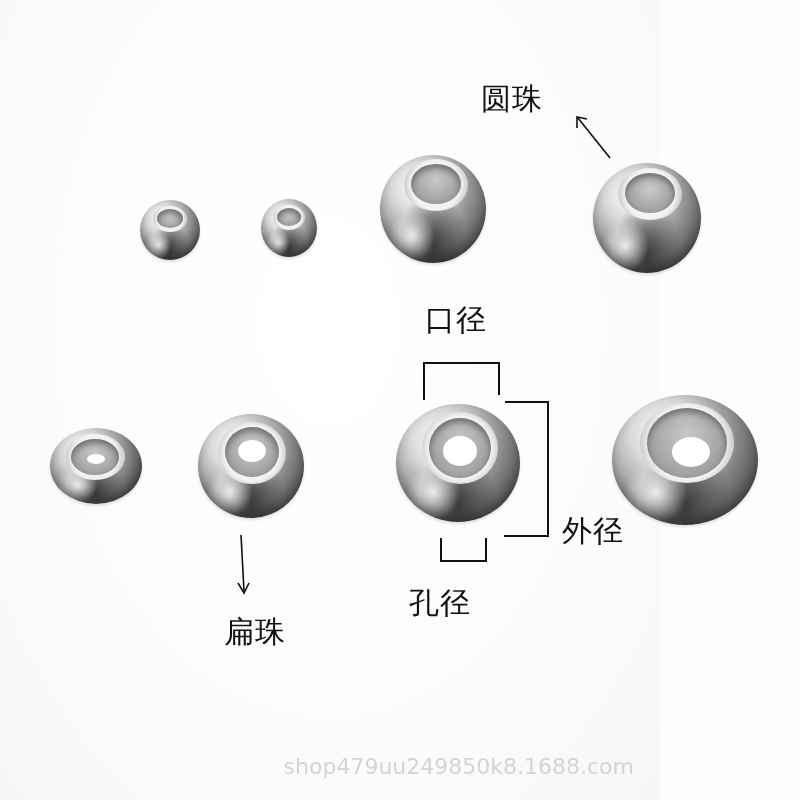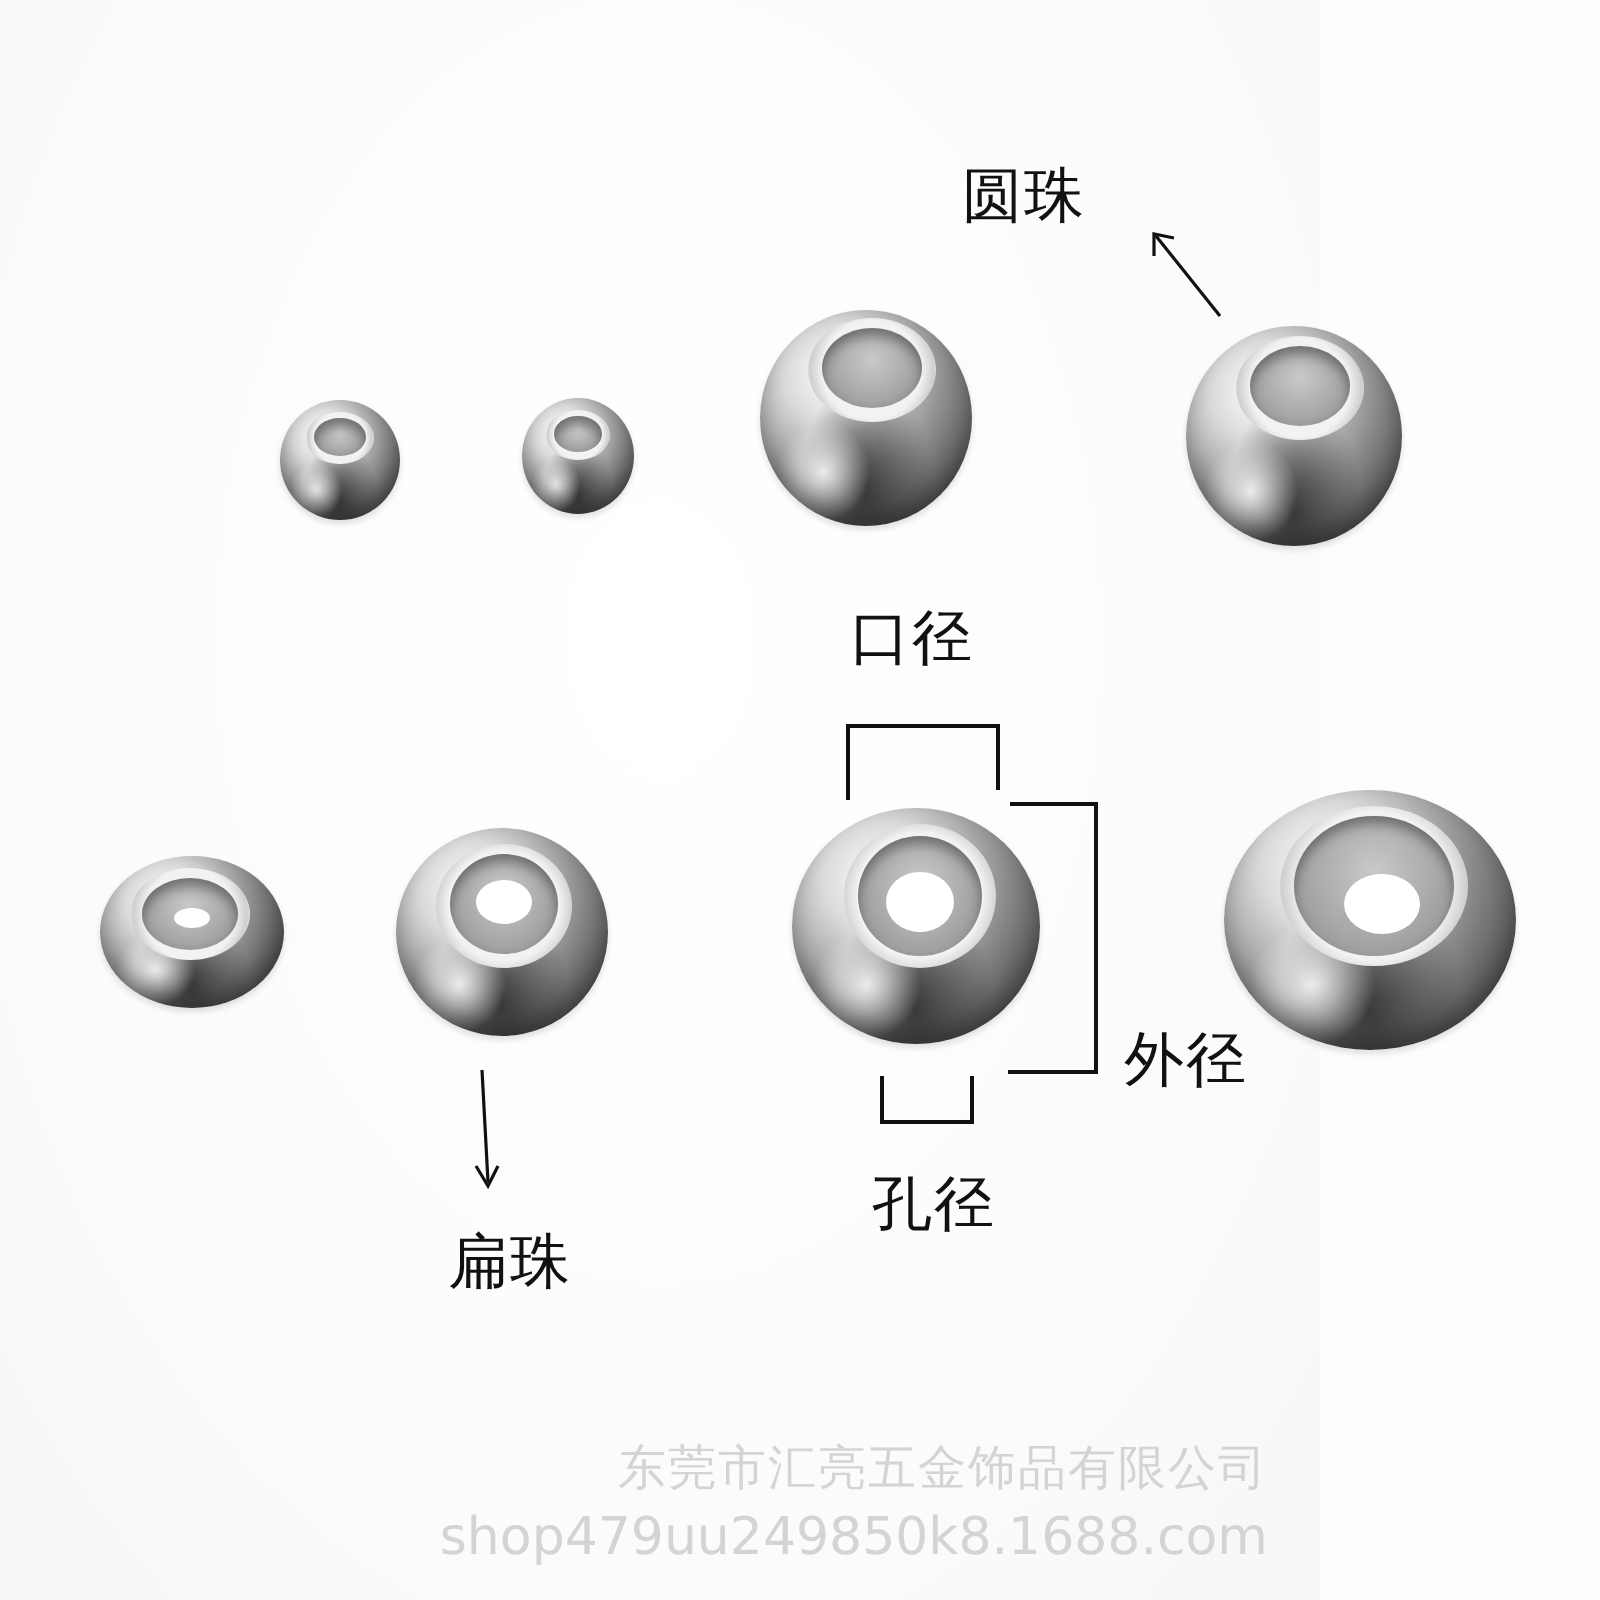--- a/index.html
+++ b/index.html
@@ -13,21 +13,21 @@
         radial-gradient(circle at 35% 30%, #ffffff 0%, #d9d9d9 25%, #8c8c8c 55%, #4d4d4d 80%, #9a9a9a 100%);
       box-shadow: inset 0 -6px 10px rgba(0,0,0,0.25), 0 2px 3px rgba(0,0,0,0.12); }
     .bead .rim { position: absolute; border-radius: 50%; background: radial-gradient(circle at 50% 50%, #f2f2f2 60%, #cfcfcf 75%, #ffffff 88%, #9d9d9d 100%); }
     .bead .hole { position: absolute; border-radius: 50%; background: radial-gradient(ellipse at 50% 40%, #c9c9c9 0%, #a8a8a8 55%, #8a8a8a 100%); box-shadow: inset 0 4px 6px rgba(0,0,0,0.35); }
     .bead .through { position: absolute; border-radius: 50%; background: #ffffff; }
     .label { position: absolute; color: #111; font-size: 30px; line-height: 1; letter-spacing: 1px; white-space: nowrap; }
     .line { position: absolute; background: #111; }
     .arrow-svg { position: absolute; overflow: visible; }
     .watermark { position: absolute; right: 26px; color: #d4d4d4; white-space: nowrap; }
     .wm1 { top: 718px; font-size: 24px; letter-spacing: 1px; }
-    .wm2 { top: 754px; font-size: 26px; }
+    .wm2 { top: 754px; font-size: 22px; }
   </style>
 </head>
 <body>
 
 <div class="stage">
 
   <div class="bead" style="left:140px; top:200px; width:60px; height:60px;">
     <div class="body"></div>
     <div class="rim" style="left:13px; top:6px; width:34px; height:26px;"></div>
     <div class="hole" style="left:17px; top:9px; width:26px; height:19px;"></div>
@@ -86,23 +86,22 @@
   <div class="line" style="left:498px; top:362px; width:2px; height:33px;"></div>
 
   <div class="line" style="left:505px; top:401px; width:44px; height:2px;"></div>
   <div class="line" style="left:547px; top:401px; width:2px; height:136px;"></div>
   <div class="line" style="left:504px; top:535px; width:45px; height:2px;"></div>
   <div class="label" style="left:562px; top:516px;">外径</div>
 
   <div class="line" style="left:440px; top:538px; width:2px; height:24px;"></div>
   <div class="line" style="left:440px; top:560px; width:47px; height:2px;"></div>
   <div class="line" style="left:485px; top:538px; width:2px; height:24px;"></div>
-  <div class="label" style="left:436px; top:588px;">孔径</div>
+  <div class="label" style="left:409px; top:588px;">孔径</div>
 
   <svg class="arrow-svg" width="20" height="64" style="left:234px; top:533px;">
     <line x1="7" y1="2" x2="10" y2="58" stroke="#111" stroke-width="1.6"></line>
     <polyline points="4,50 10,60 15,50" fill="none" stroke="#111" stroke-width="1.6"></polyline>
   </svg>
   <div class="label" style="left:224px; top:617px;">扁珠</div>
 
-  <div class="watermark wm1">东莞市汇亮五金饰品有限公司</div>
   <div class="watermark wm2">shop479uu249850k8.1688.com</div>
 </div>
 
 </body></html>

